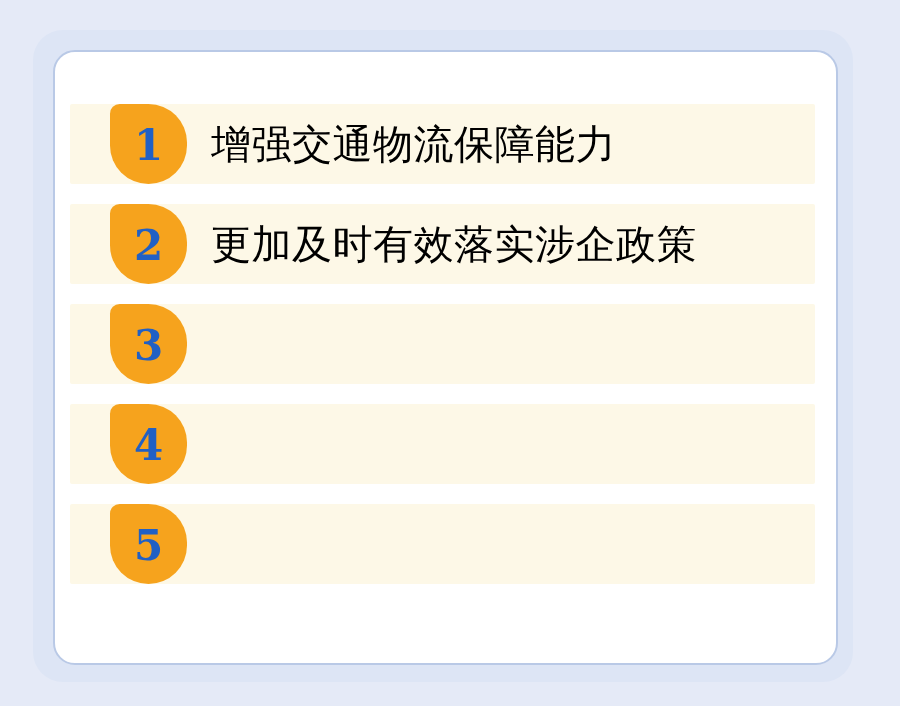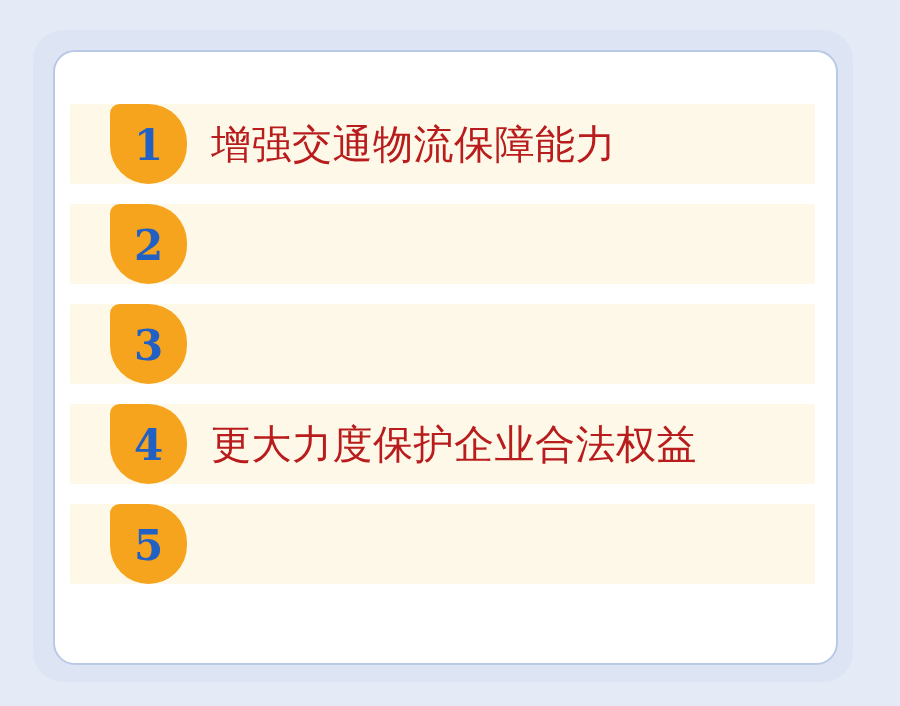--- a/index.html
+++ b/index.html
@@ -104,21 +104,21 @@
   }
 
   
   .row-text {
     position: relative;
     z-index: 1;
     margin-left: 24px;
     font-family: "DejaVu Sans", "Liberation Sans", sans-serif;
     font-size: 40px;
     line-height: 1.1;
-    color: #b91c1c;
+    color: #000000;
     white-space: nowrap;
     letter-spacing: 0.5px;
   }
 </style>
 </head>
 <body>
 
 <div class="page">
 
   <div class="outer-frame"></div>
@@ -132,35 +132,35 @@
           <span class="badge-num">1</span>
         </div>
         <div class="row-text">增强交通物流保障能力</div>
       </div>
 
       <div class="row">
         <div class="row-bg"></div>
         <div class="badge">
           <span class="badge-num">2</span>
         </div>
+        <div class="row-text">更加及时有效落实涉企政策</div>
       </div>
 
       <div class="row">
         <div class="row-bg"></div>
         <div class="badge">
           <span class="badge-num">3</span>
         </div>
       </div>
 
       <div class="row">
         <div class="row-bg"></div>
         <div class="badge">
           <span class="badge-num">4</span>
         </div>
-        <div class="row-text">更大力度保护企业合法权益</div>
       </div>
 
       <div class="row">
         <div class="row-bg"></div>
         <div class="badge">
           <span class="badge-num">5</span>
         </div>
       </div>
 
     </div>

